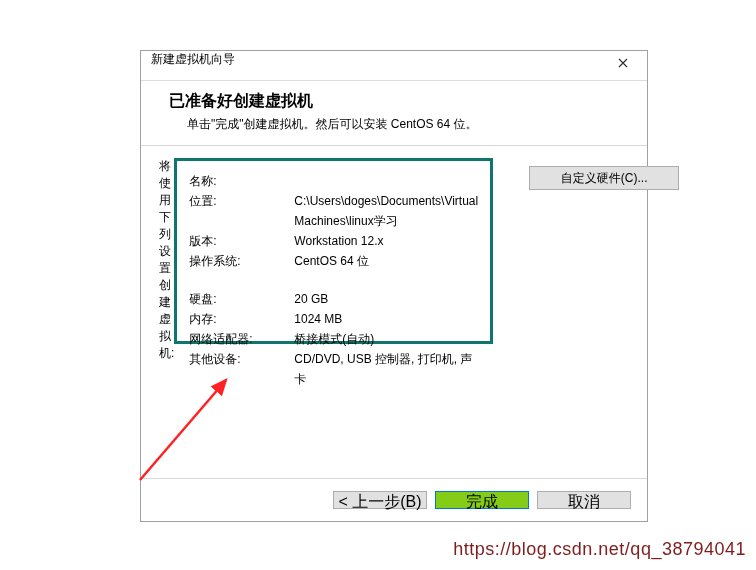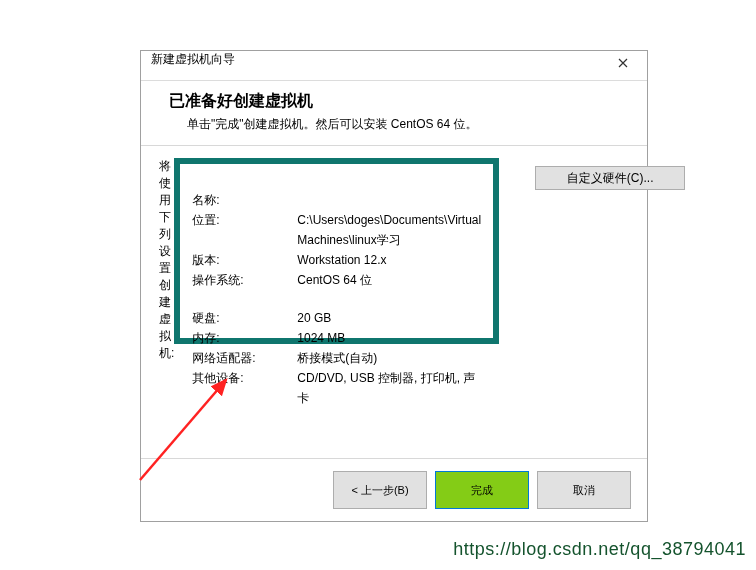--- a/index.html
+++ b/index.html
@@ -46,23 +46,23 @@
     .header h2 { font-size: 16px; font-weight: bold; margin-bottom: 4px; }
     .header p { font-size: 12px; padding-left: 18px; }
     .body {
       border-top: 1px solid #d8d8d8;
       padding: 12px 18px 8px 18px;
       flex: 1;
       display: flex;
     }
     .body-label { font-size: 12px; margin-bottom: 6px; }
     .summary {
-      border: 6px solid #0f766e;
+      border: 3px solid #0f766e;
       background: #fff;
-      padding: 26px 12px;
+      padding: 10px 12px;
       font-size: 12px;
       height: 186px;
     }
     .row { display: flex; line-height: 20px; }
     .row .k { width: 105px; }
     .row .v { flex: 1; }
     .rowgap { height: 18px; }
     .hwbtn-wrap { padding: 8px 0 0 36px; }
     .hwbtn {
       width: 150px;
@@ -74,32 +74,32 @@
     }
     .footer {
       border-top: 1px solid #d8d8d8;
       padding: 12px 16px;
       display: flex;
       justify-content: flex-end;
       gap: 8px;
     }
     .footer button {
       width: 94px;
-      height: 38px;
-      font-size: 11px;
+      height: 18px;
+      font-size: 16px;
       border: 1px solid #adadad;
       background: #e1e1e1;
       cursor: pointer;
     }
     .footer button.primary {
       border: 1.5px solid #0078d7;
       background: #84cc16;
     }
     .arrow { position: absolute; top: 370px; left: 130px; pointer-events: none; }
-    .watermark { position: absolute; bottom: 10px; right: 10px; color: #14532d; font-size: 18px; font-family: "Segoe UI", sans-serif; letter-spacing: 0.5px; }
+    .watermark { position: absolute; bottom: 10px; right: 10px; color: #7f1d1d; font-size: 18px; font-family: "Segoe UI", sans-serif; letter-spacing: 0.5px; }
   </style>
 </head>
 <body>
 
 <div class="dialog">
   <div class="titlebar">
     <span class="title">新建虚拟机向导</span>
     <span class="closebtn">
       <svg width="10" height="10" viewBox="0 0 10 10">
           <path d="M1 1 L9 9 M9 1 L1 9" stroke="#333" stroke-width="1.2"></path>

